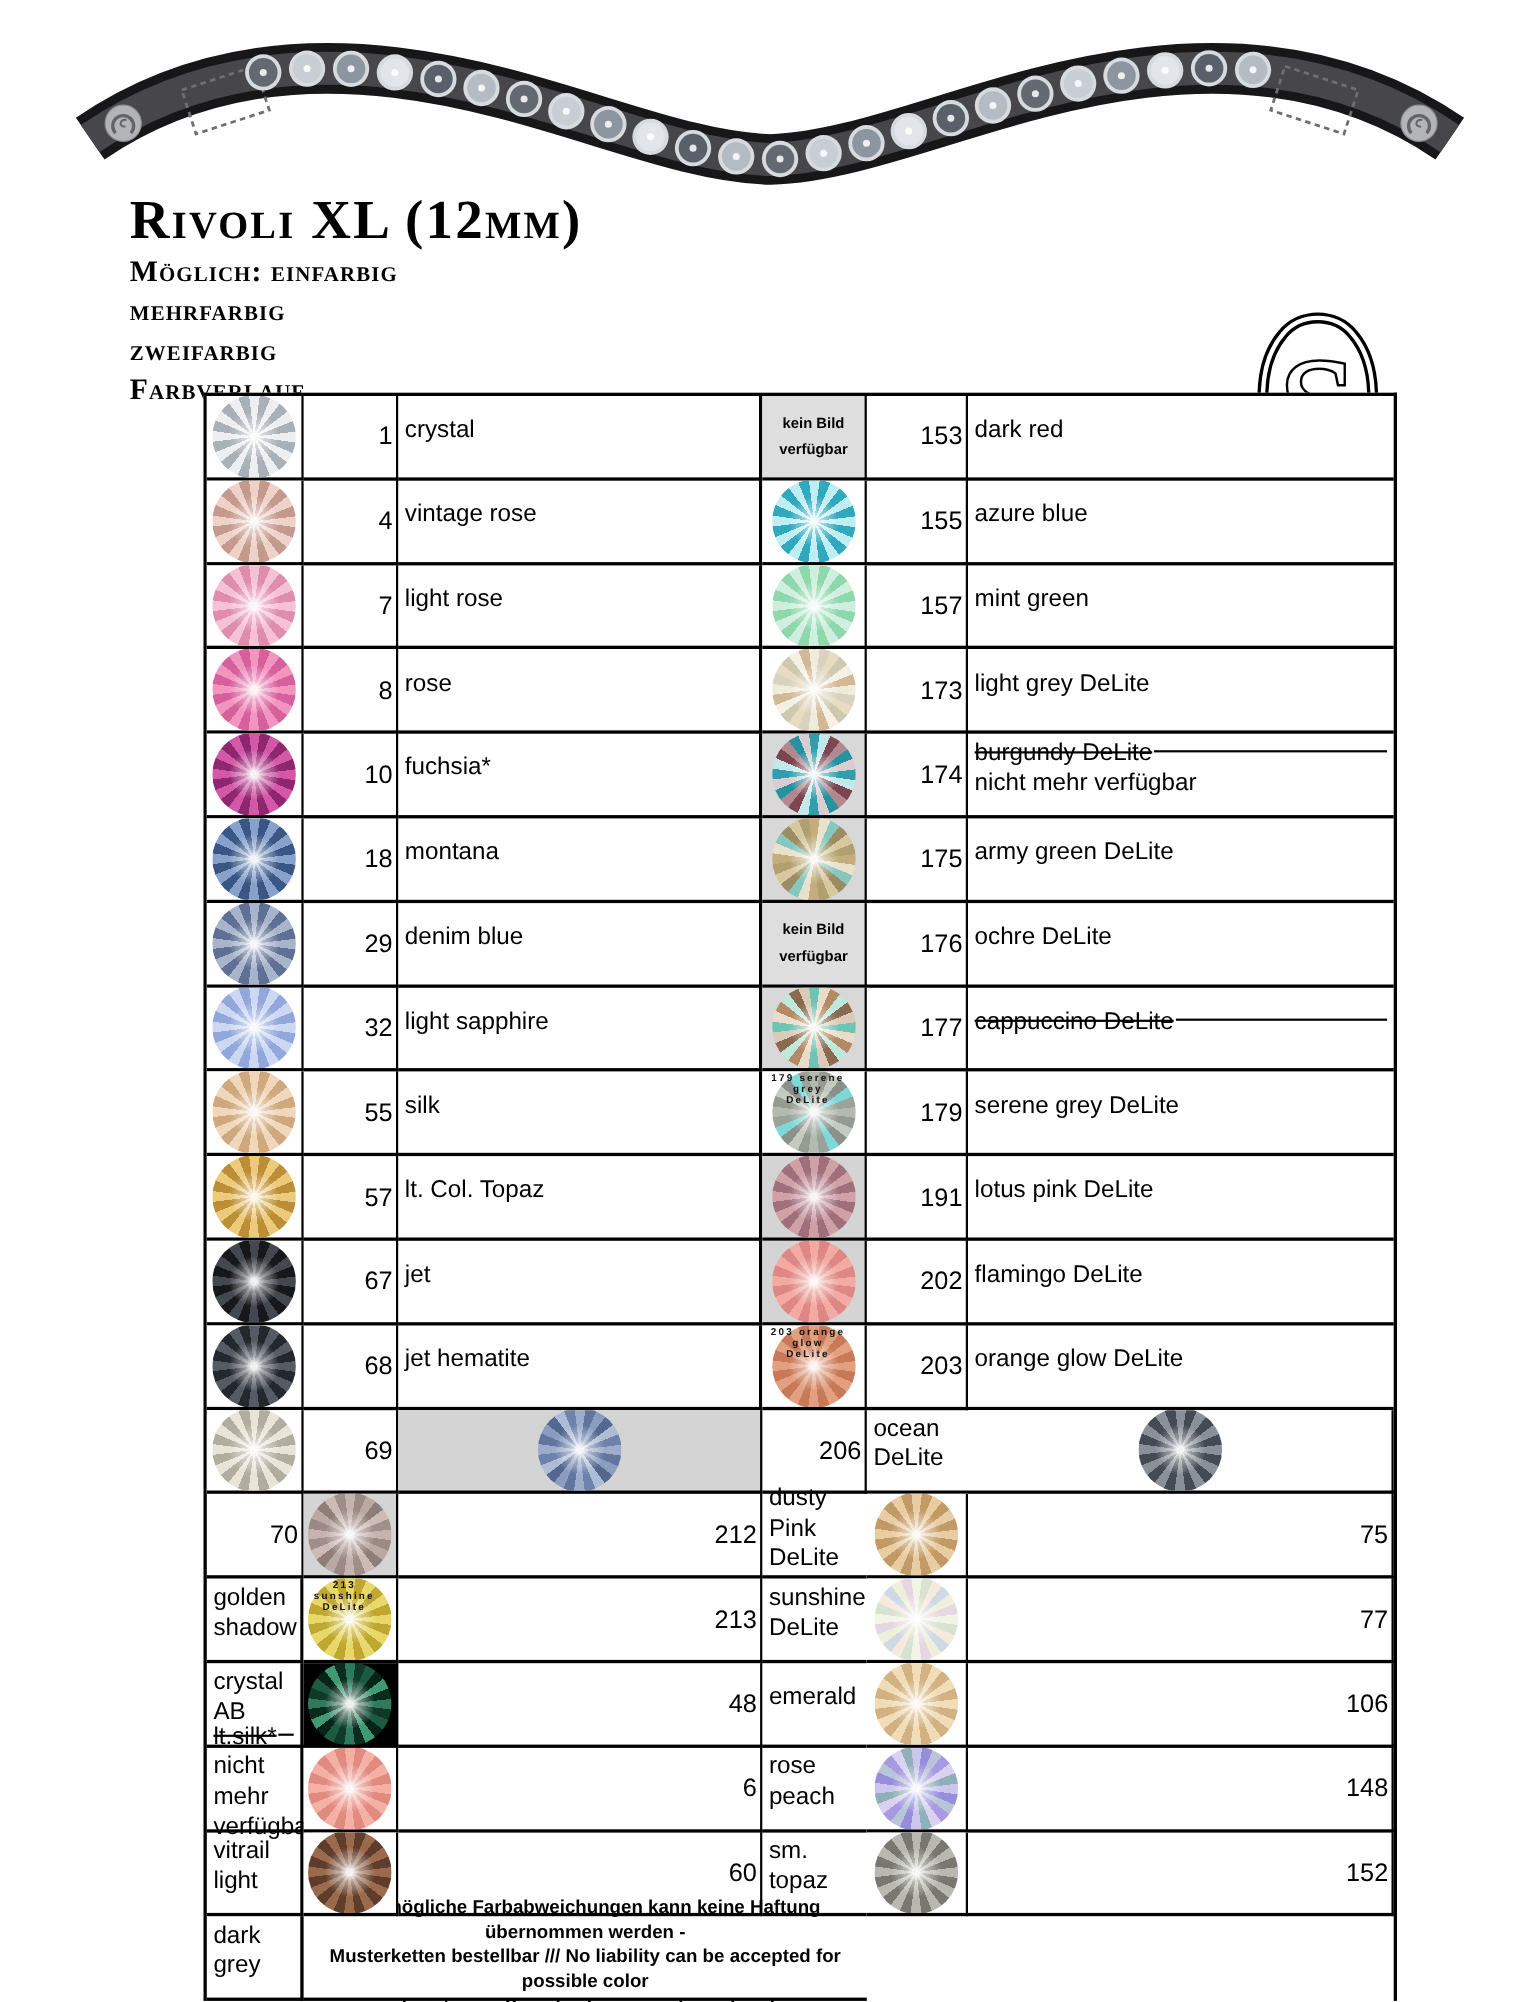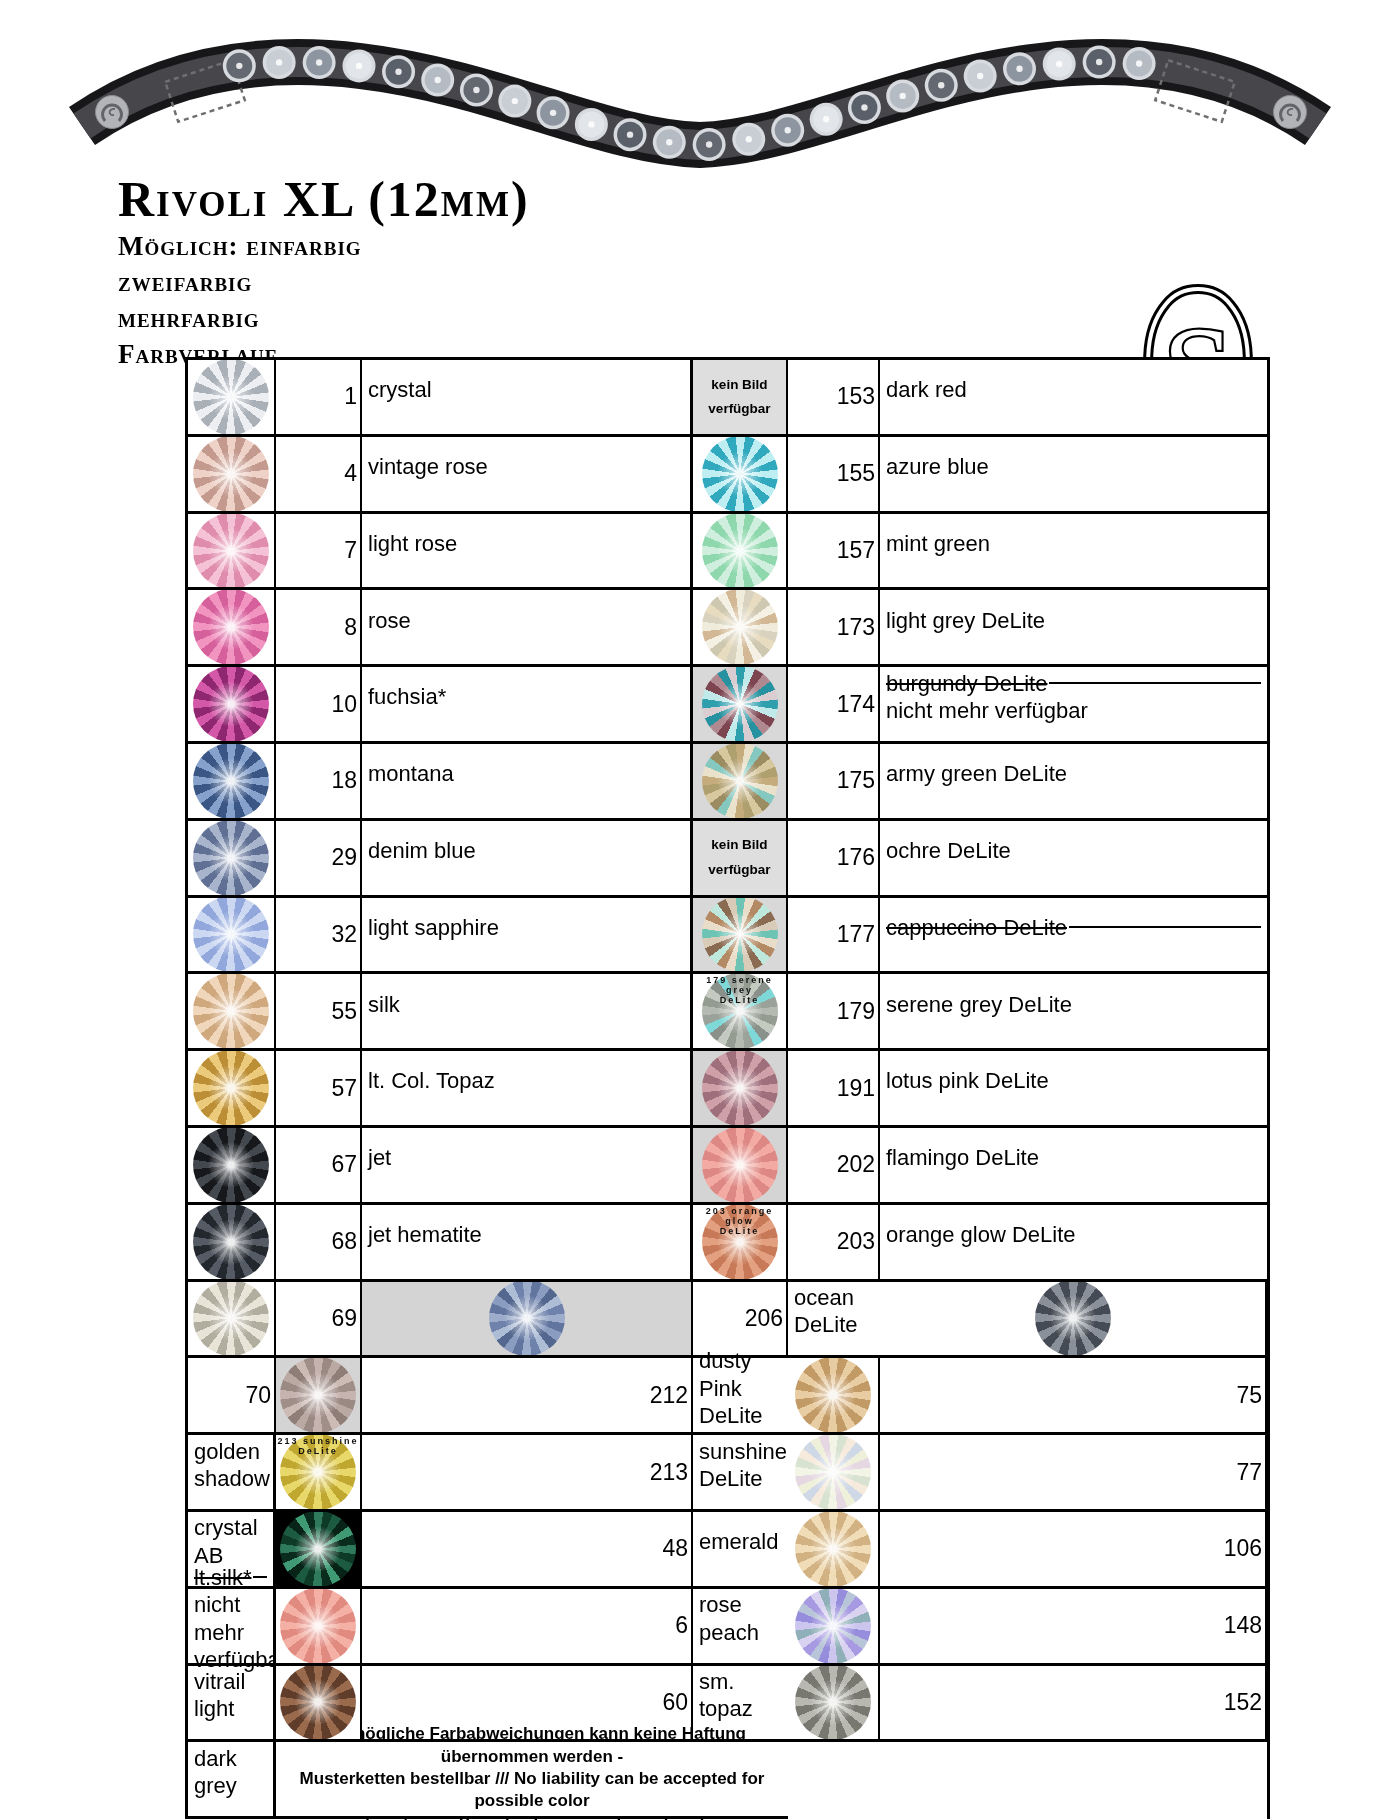--- a/index.html
+++ b/index.html
@@ -31,21 +31,21 @@
     background:#fff;
   }
   .cell{box-sizing:border-box;border-right:2px solid #000;border-bottom:3px solid #000;min-width:0;}
   .swatch-cell{position:relative;display:flex;align-items:center;justify-content:center;overflow:hidden;background:#fff;}
   .gem{width:76px;height:76px;border-radius:50%;flex:none;}
   .num-cell{display:flex;align-items:center;justify-content:flex-end;padding-right:3px;font-size:23px;}
   .name-cell{display:flex;flex-direction:column;justify-content:center;padding:0 6px 14px 6px;font-size:22px;line-height:1.25;}
   .name-left{border-right:3px solid #000;}
   .name-right{border-right:none;}
   .noimg{flex-direction:column;background:#dedede;font-size:13.5px;font-weight:600;line-height:1.8;text-align:center;}
-  .swatch-label{position:absolute;top:1px;left:0;right:0;text-align:center;font-size:9px;font-weight:bold;letter-spacing:2px;line-height:10px;color:#111;z-index:2;}
+  .swatch-label{position:absolute;top:1px;left:0;right:10px;text-align:center;font-size:9px;font-weight:bold;letter-spacing:2px;line-height:10px;color:#111;z-index:2;}
   .l1{display:flex;align-items:center;}
   .struck{text-decoration:line-through;text-decoration-thickness:2px;}
   .ext{flex:1;border-top:2px solid #000;margin-left:2px;}
   .footer{
     grid-column:span 3;display:flex;flex-direction:column;justify-content:center;
     text-align:center;font-size:17px;font-weight:bold;line-height:1.32;
     padding:2px 8px;border-right:none;
   }
 </style>
 </head>
@@ -137,22 +137,22 @@
       <circle cx="1099.1201171875" cy="49.50701904296875" r="13" fill="#b5bbc3"></circle>
       <circle cx="1099.1201171875" cy="49.50701904296875" r="3.2" fill="#ffffff" opacity=".85"></circle>
     </g>
   <use href="#hs-stamp" x="72" y="98"></use>
   <use href="#hs-stamp" x="1250" y="98"></use>
 </svg>
 
 <div class="title-block">
   <h1 class="page-title">Rivoli XL (12mm)</h1>
   <div class="subtitle">Möglich: einfarbig</div>
+  <div class="subtitle">mehrfarbig</div>
   <div class="subtitle">zweifarbig</div>
-  <div class="subtitle">mehrfarbig</div>
   <div class="subtitle">Farbverlauf</div>
 </div>
 
 <svg class="logo" width="124" height="178" viewBox="0 0 124 178">
   <path d="M 26 156 C 6 116 8 68 30 42 C 46 22 78 22 94 42 C 116 68 118 116 98 156" fill="none" stroke="#000" stroke-width="10"></path>
   <path d="M 26 156 C 6 116 8 68 30 42 C 46 22 78 22 94 42 C 116 68 118 116 98 156" fill="none" stroke="#fff" stroke-width="4"></path>
   <rect x="12" y="150" width="26" height="15" fill="#fff" stroke="#000" stroke-width="3.5" transform="rotate(18 25 157)"></rect>
   <rect x="86" y="150" width="26" height="15" fill="#fff" stroke="#000" stroke-width="3.5" transform="rotate(-18 99 157)"></rect>
   <text x="62" y="152" text-anchor="middle" font-family="Liberation Serif, serif" font-size="128" fill="#fff" stroke="#000" stroke-width="4.5" style="paint-order:stroke">S</text>
 </svg>

